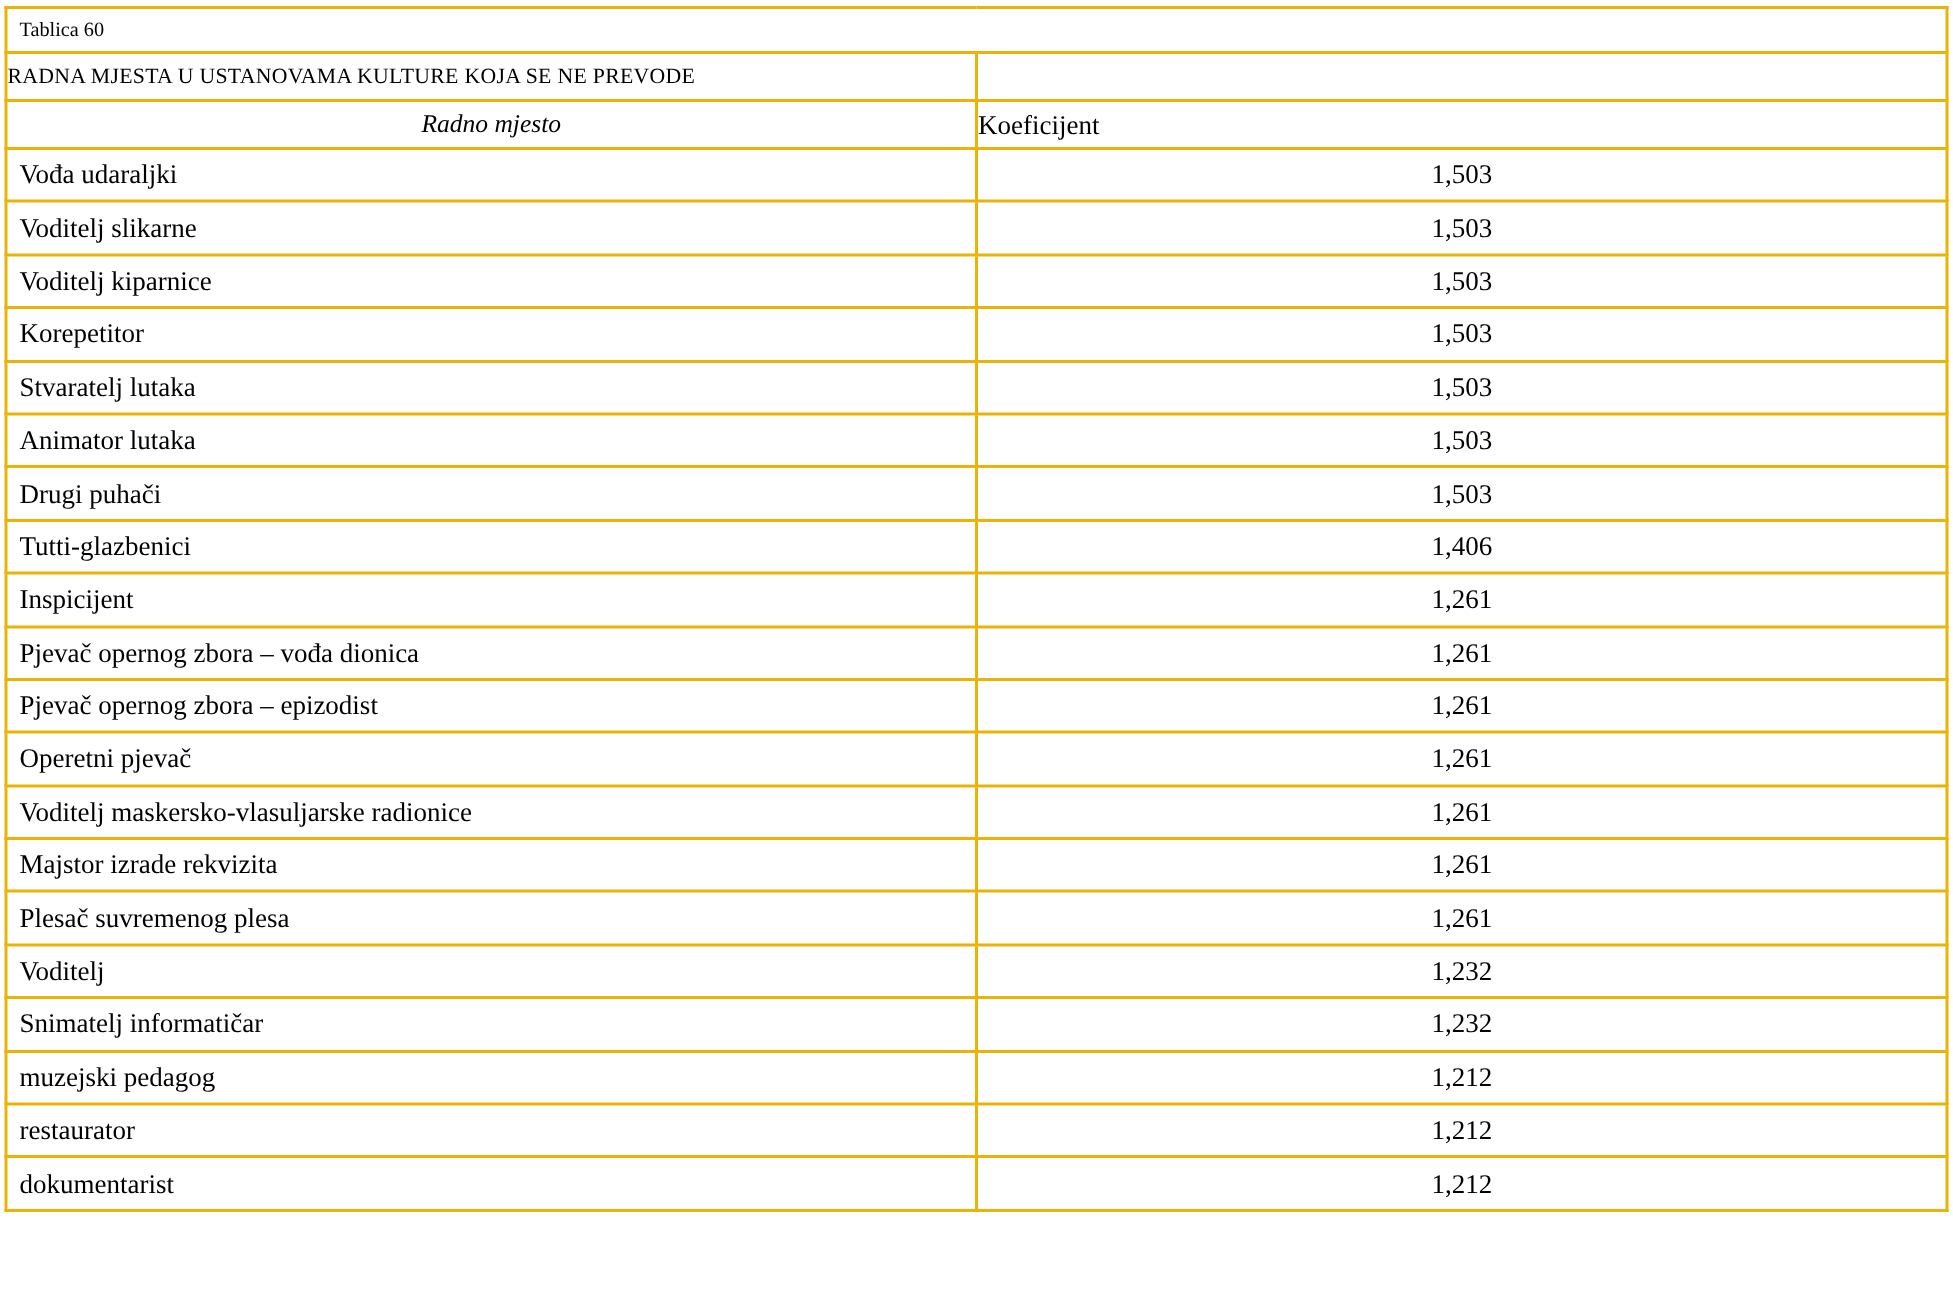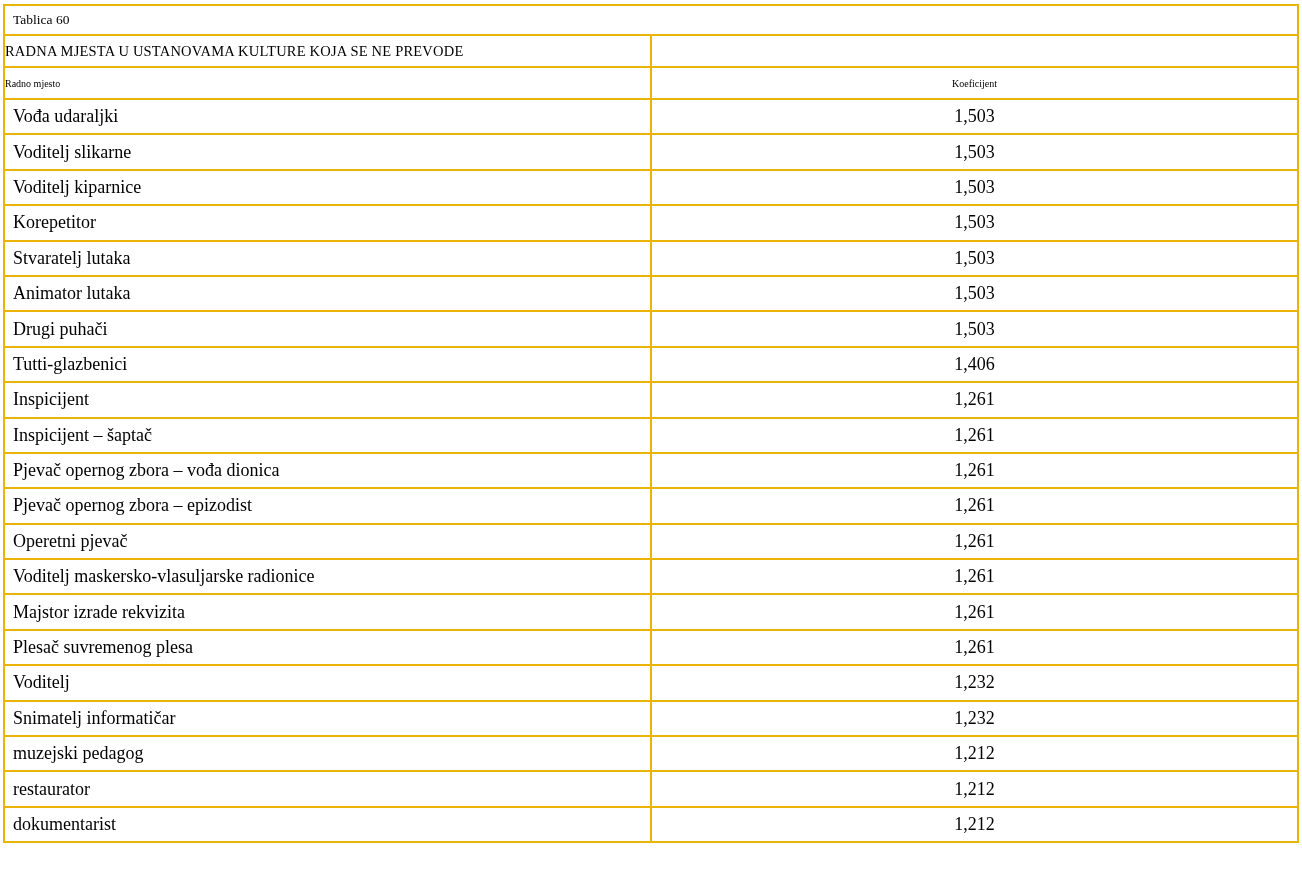--- a/index.html
+++ b/index.html
@@ -39,27 +39,27 @@
     height: 30px;
     text-align: left;
     font-size: 14.5px;
     letter-spacing: 0.2px;
   }
   .blank-cell {
     width: 192px;
   }
   .hdr-left {
     height: 30px;
-    text-align: left;
-    font-size: 10px;
+    text-align: center;
+    font-size: 17px;
+    font-style: italic;
   }
   .hdr-right {
     height: 30px;
-    text-align: center;
-    font-size: 10px;
+    font-size: 18px;
     width: 192px;
   }
   .row-left {
     height: 33.4px;
     padding-left: 8px !important;
     font-size: 18px;
   }
   .row-right {
     height: 33.4px;
     text-align: center;
@@ -114,24 +114,20 @@
       </tr>
       <tr>
         <td class="row-left">Tutti-glazbenici</td>
         <td class="row-right">1,406</td>
       </tr>
       <tr>
         <td class="row-left">Inspicijent</td>
         <td class="row-right">1,261</td>
       </tr>
       <tr>
-        <td class="row-left">Inspicijent – šaptač</td>
-        <td class="row-right">1,261</td>
-      </tr>
-      <tr>
         <td class="row-left">Pjevač opernog zbora – vođa dionica</td>
         <td class="row-right">1,261</td>
       </tr>
       <tr>
         <td class="row-left">Pjevač opernog zbora – epizodist</td>
         <td class="row-right">1,261</td>
       </tr>
       <tr>
         <td class="row-left">Operetni pjevač</td>
         <td class="row-right">1,261</td>

